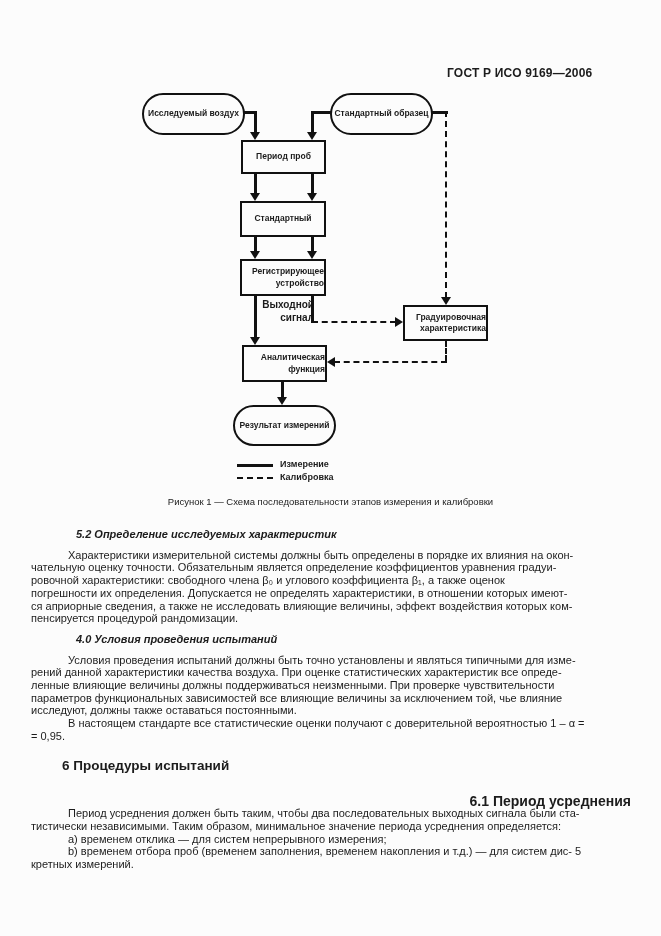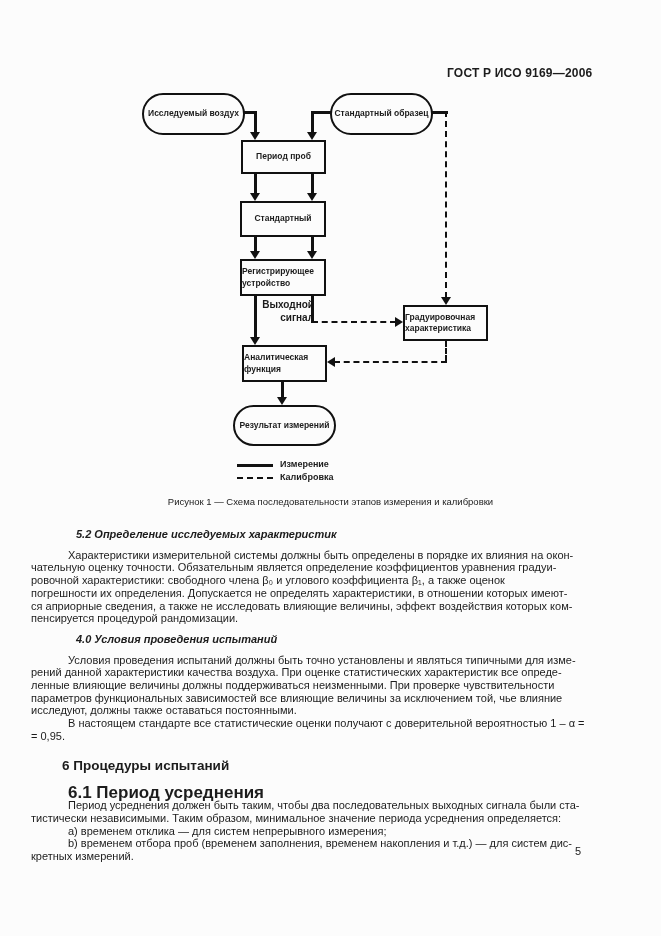--- a/index.html
+++ b/index.html
@@ -4,21 +4,21 @@
 <style>
   html,body{margin:0;padding:0;}
   body{background:#e8e8e8;font-family:"Liberation Sans",sans-serif;}
   .page{position:relative;width:661px;height:936px;margin:0 auto;background:#fcfcfc;color:#1c1c1c;overflow:hidden;}
 
   
   .std-code{position:absolute;top:66px;left:447px;font-size:12px;font-weight:bold;letter-spacing:.2px;}
 
   
   .node{position:absolute;display:flex;align-items:center;justify-content:center;
-        text-align:left;font-weight:bold;font-size:8.5px;line-height:1.3;
+        text-align:right;font-weight:bold;font-size:8.5px;line-height:1.3;
         box-sizing:border-box;background:#fcfcfc;}
   .oval{border:2.5px solid #111;border-radius:22px;}
   .rect{border:2.5px solid #111;}
   .flabel{position:absolute;display:flex;align-items:center;justify-content:center;
         text-align:right;font-weight:bold;font-size:10px;line-height:1.3;}
 
   
   .ln{position:absolute;background:#111;}
   .dv{position:absolute;width:0;border-left:2.5px dashed #111;}
   .dh{position:absolute;height:0;border-top:2.5px dashed #111;}
@@ -29,21 +29,21 @@
 
   
   .leg-label{position:absolute;font-size:9px;font-weight:bold;}
   .caption{position:absolute;left:0;right:0;top:496px;text-align:center;font-size:9.5px;color:#222;}
 
   
   .textcol{position:absolute;left:31px;top:520px;width:600px;font-size:11px;line-height:12.7px;}
   .h-sub{font-weight:bold;padding-left:37px;margin:8px;font-size:11px;line-height:12.7px;font-style:italic;}
   .para{margin:0;text-indent:37px;white-space:pre-line;}
   .h-sec{font-weight:bold;font-size:13.5px;line-height:17px;padding-left:31px;margin:14px 0 0 0;}
-  .h-sub2{font-weight:bold;padding-left:37px;margin:13px 0 0 0;font-size:17px;line-height:12.7px;}
+  .h-sub2{font-weight:bold;padding-left:37px;margin:21px 0 0 0;font-size:14px;line-height:12.7px;text-align:right;}
 
   .page-num{position:absolute;left:575px;top:845px;font-size:11px;}
 </style>
 </head>
 <body>
 
 <div class="page">
 
   <div class="std-code">ГОСТ Р ИСО 9169—2006</div>
 

